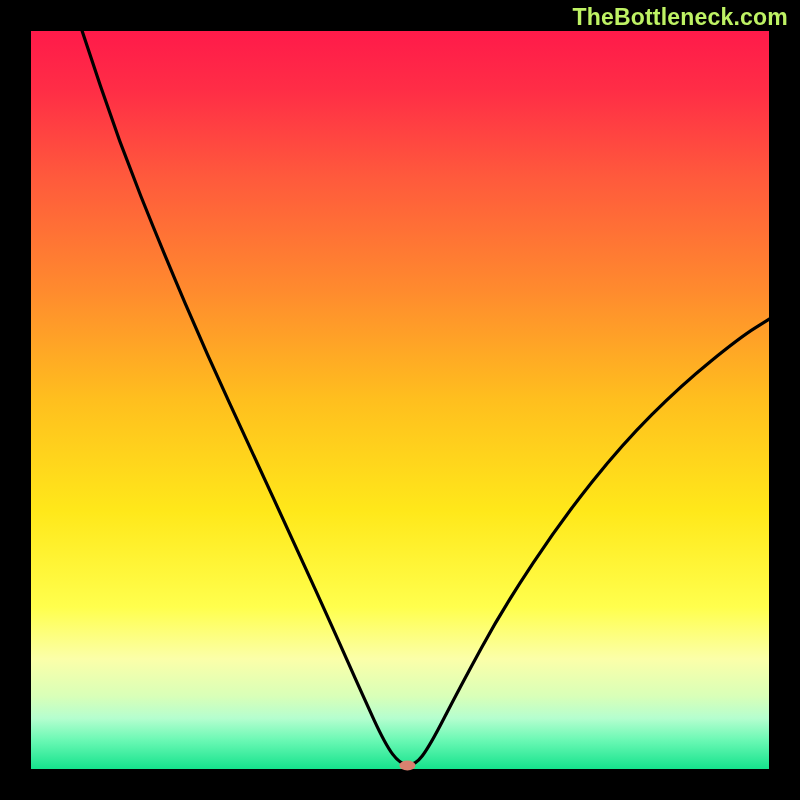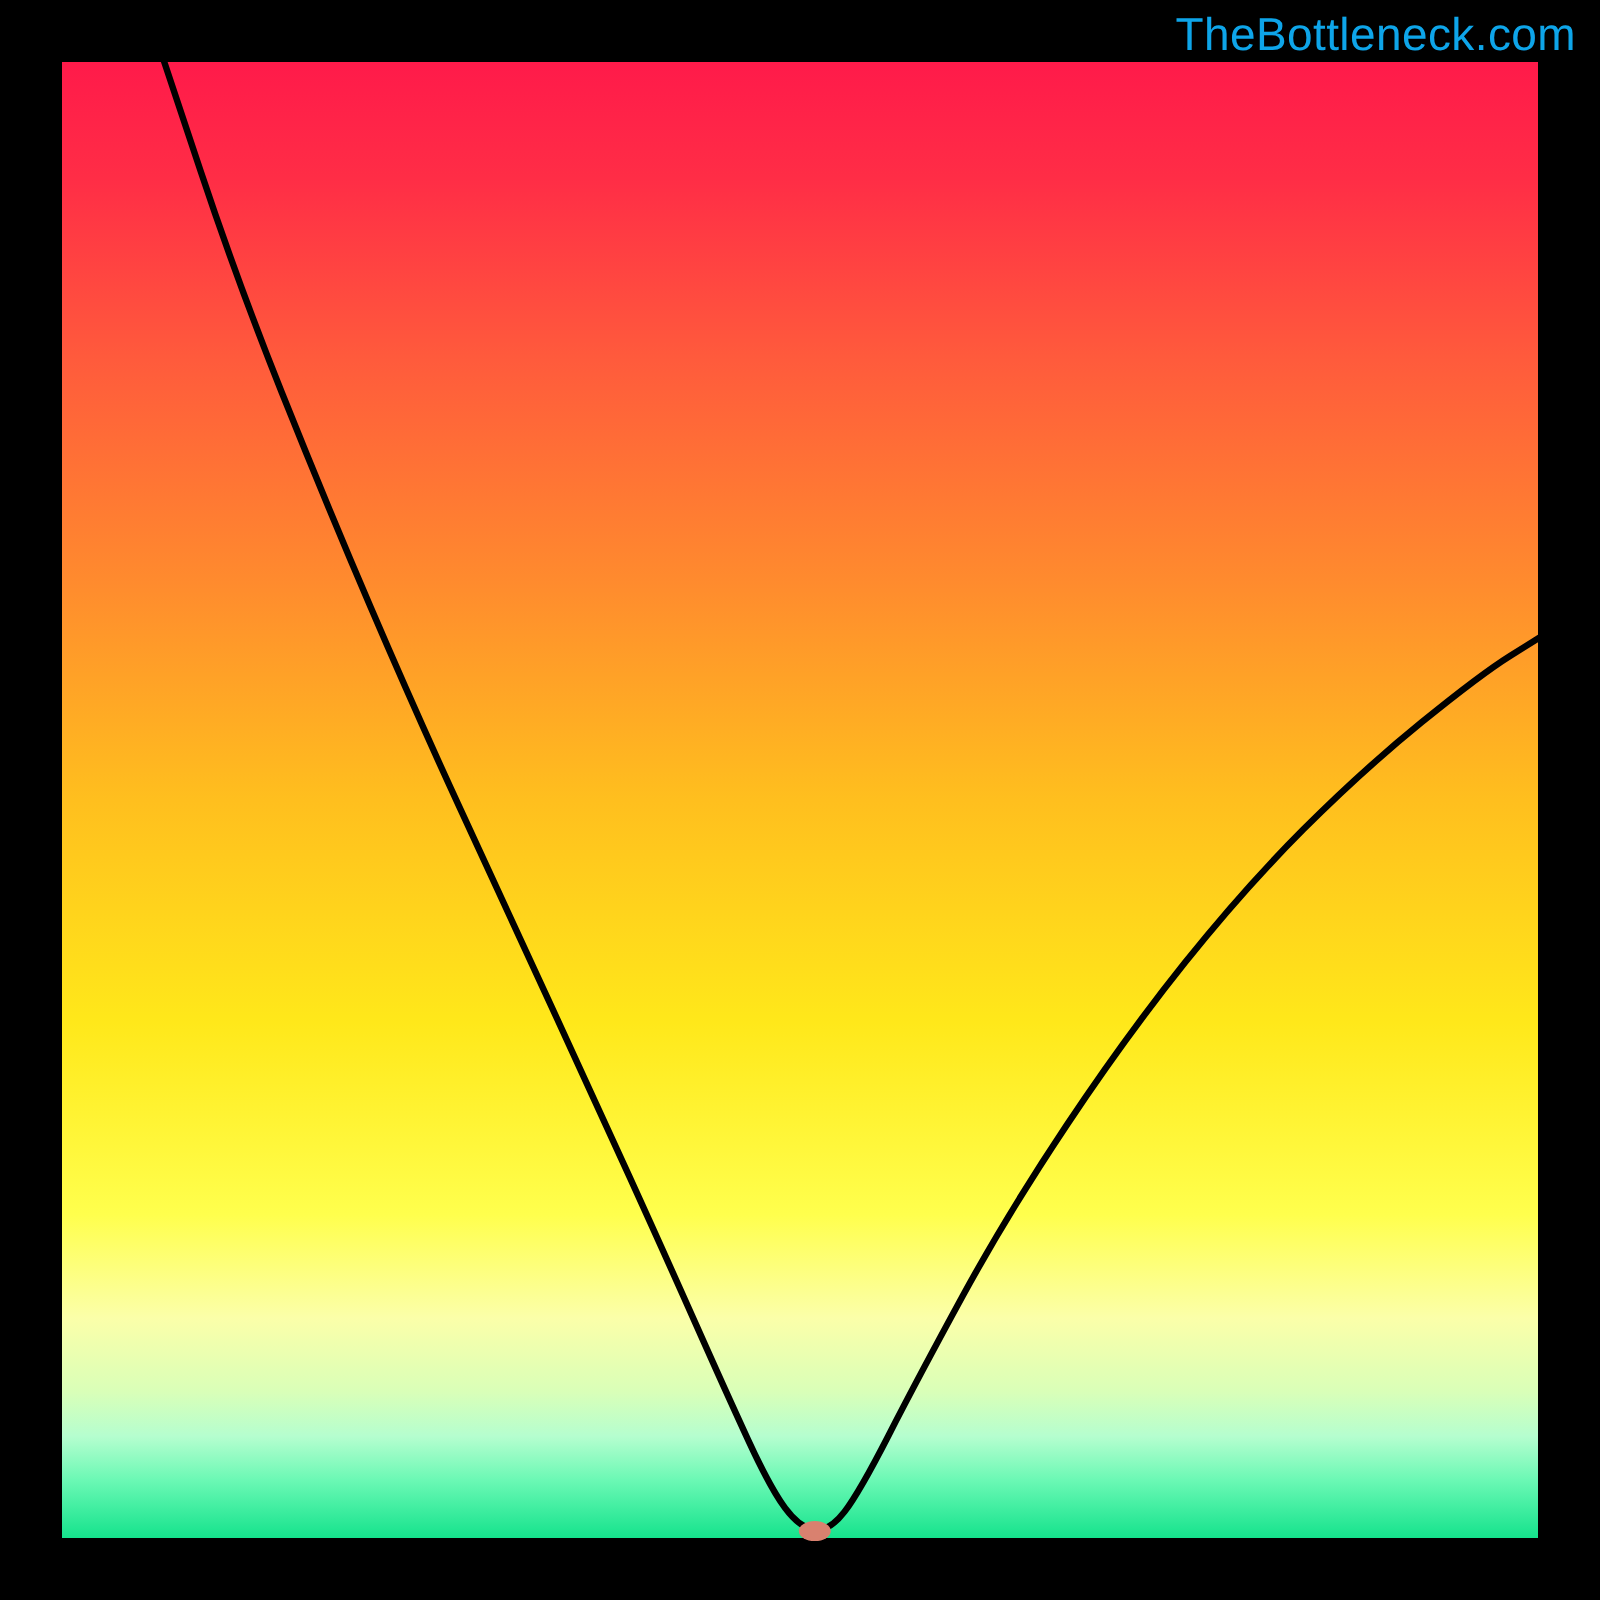--- a/index.html
+++ b/index.html
@@ -15,22 +15,22 @@
     position: relative;
     width: 800px;
     height: 800px;
     box-sizing: border-box;
   }
   .watermark {
     position: absolute;
     top: 4px;
     right: 12px;
     font-size: 23px;
-    font-weight: 400;
-    color: #0ea5e9;
+    font-weight: 700;
+    color: #bef264;
     letter-spacing: 0.2px;
     z-index: 10;
   }
   svg {
     display: block;
   }
 </style>
 </head>
 <body>
 

